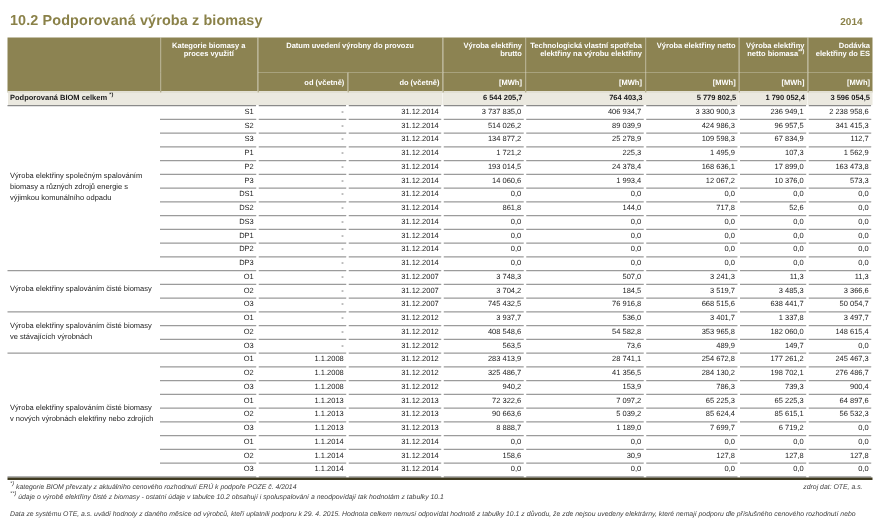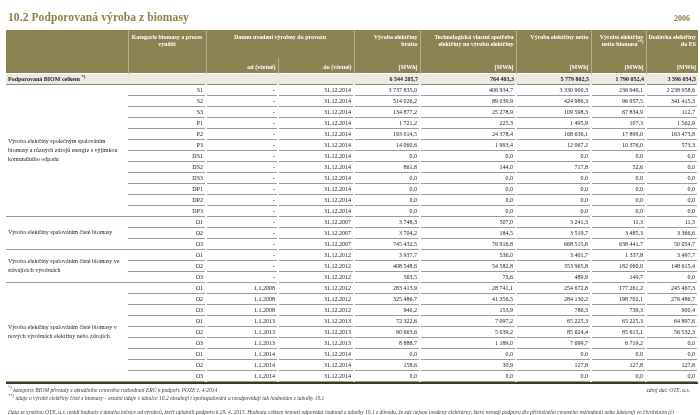--- a/index.html
+++ b/index.html
@@ -1,18 +1,18 @@
 <!DOCTYPE html>
 <html><head>
 <meta charset="utf-8">
 <style>
   html,body { margin:0; padding:0; background:#fff; }
   .page {
     width:700px; height:415px; background:#ffffff; overflow:hidden;
-    font-family:Liberation Serif, serif; position:relative;
+    font-family:Liberation Sans, sans-serif; position:relative;
     color:#1a1a1a;
   }
   .title-row {
     display:flex; justify-content:space-between; align-items:baseline;
     padding:11px 10px 7px 8px;
   }
   .page-title { color:#8a8148; font-weight:bold; font-size:11.5px; letter-spacing:0.1px; }
   .page-year  { color:#8a8148; font-weight:bold; font-size:8px; }
 
   table.biom {
@@ -61,21 +61,21 @@
   }
   .src { font-style:italic; }
 </style>
 </head>
 <body>
 
 <div class="page">
 
   <div class="title-row">
     <span class="page-title">10.2 Podporovaná výroba z biomasy</span>
-    <span class="page-year">2006</span>
+    <span class="page-year">2014</span>
   </div>
 
   <table class="biom">
     <colgroup>
       <col style="width:122px">
         <col style="width:78px">
         <col style="width:72px">
       <col style="width:76px">
         <col style="width:66px">
         <col style="width:96px">

